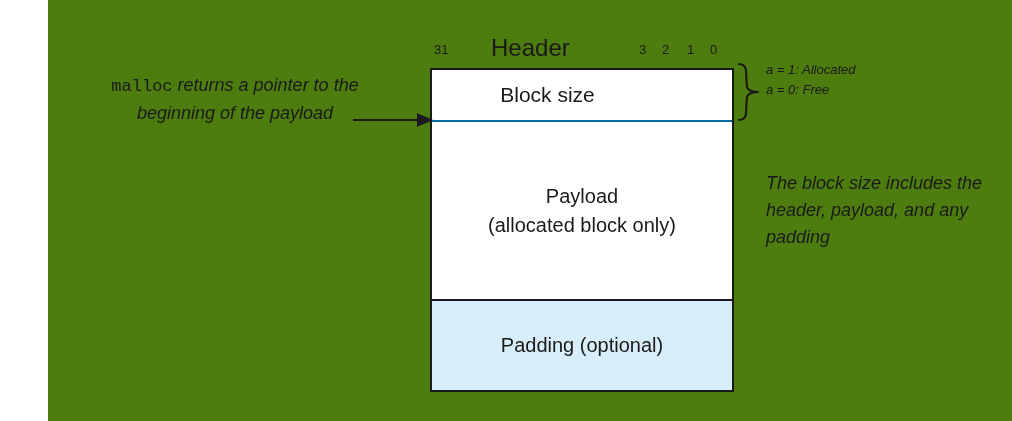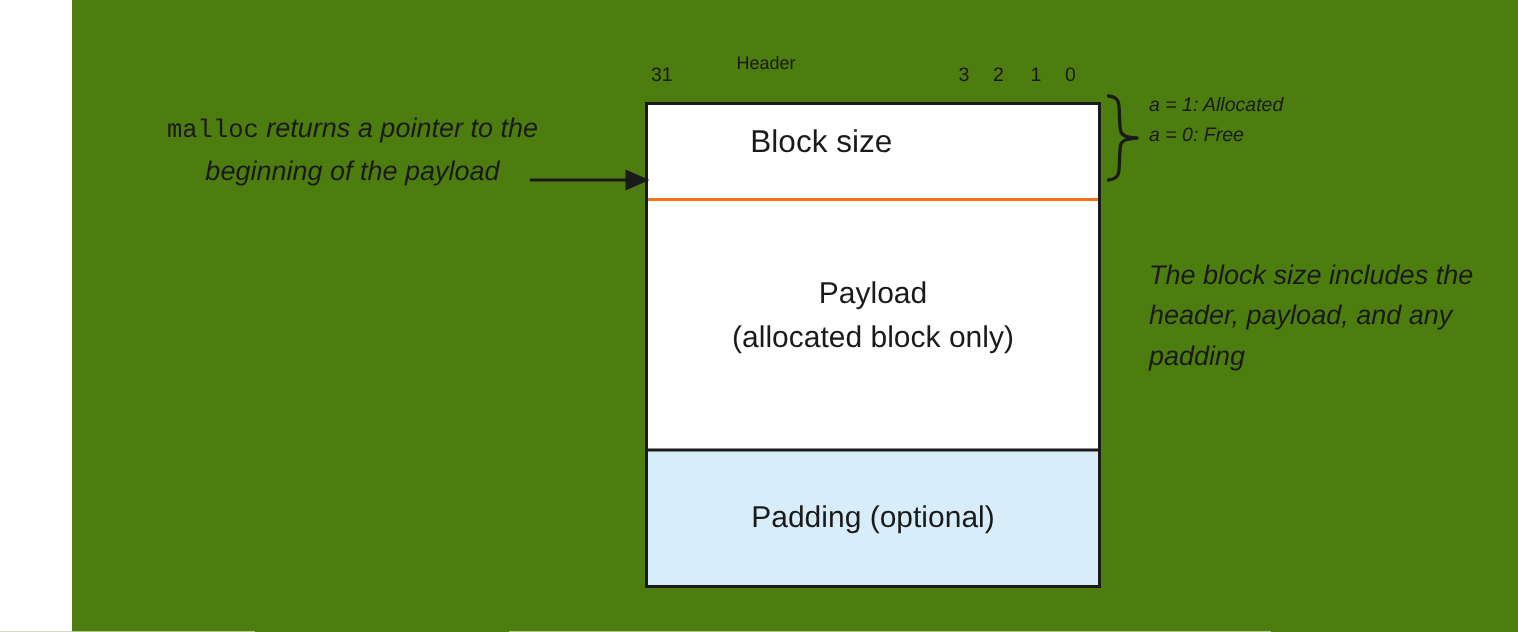--- a/index.html
+++ b/index.html
@@ -29,21 +29,21 @@
   #bit-31 { left: 386px; top: 43px; }
   #bit-3  { left: 591px; top: 43px; }
   #bit-2  { left: 614px; top: 43px; }
   #bit-1  { left: 639px; top: 43px; }
   #bit-0  { left: 662px; top: 43px; }
 
   #header-caption {
     position: absolute;
     left: 443px;
     top: 36px;
-    font-size: 12px;
+    font-size: 24px;
     line-height: 1;
     white-space: nowrap;
   }
 
   
   #block {
     position: absolute;
     left: 382px;
     top: 68px;
     width: 304px;
@@ -51,23 +51,23 @@
     box-sizing: border-box;
     border: 2px solid #1a1a1a;
     background: #ffffff;
   }
 
   #header-row {
     position: absolute;
     left: 0;
     top: 0;
     width: 100%;
-    height: 64px;
-    box-sizing: border-box;
-    border-bottom: 2px solid #f97316;
+    height: 52px;
+    box-sizing: border-box;
+    border-bottom: 2px solid #0369a1;
   }
   #block-size-label {
     position: absolute;
     left: 0;
     top: 0;
     width: 231px;
     height: 50px;
     display: flex;
     align-items: center;
     justify-content: center;

